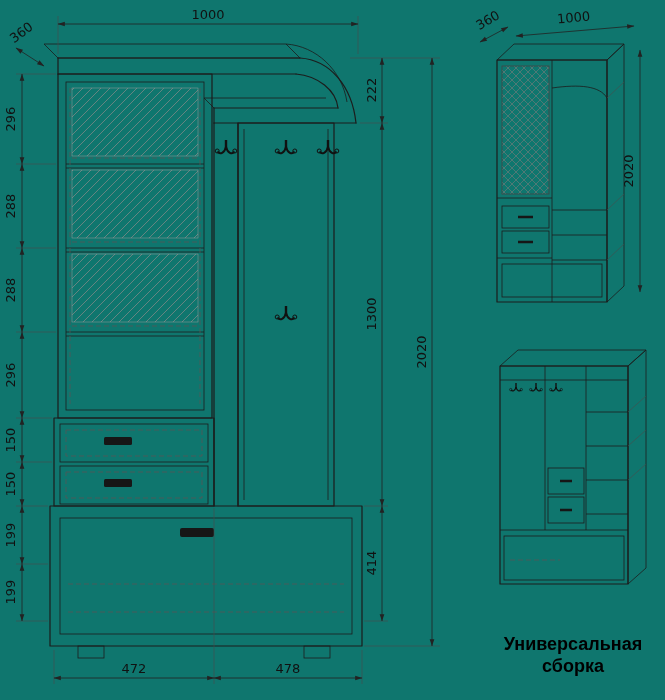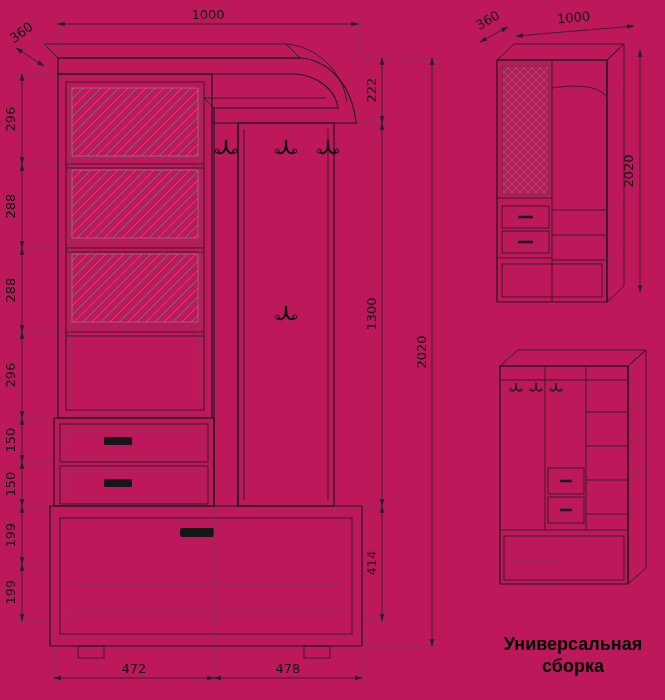--- a/index.html
+++ b/index.html
@@ -1,17 +1,17 @@
 <!DOCTYPE html>
 <html><head>
 <meta charset="utf-8">
 <style>
   html,body{margin:0;padding:0;background:#ffffff;}
   body{width:665px;height:700px;overflow:hidden;}
-  #drawing-wrap{width:665px;height:700px;background:#be185d;}
+  #drawing-wrap{width:665px;height:700px;background:#0f766e;}
   svg{display:block;}
   .ln{stroke:#1c1c1c;stroke-width:1.2;fill:none;stroke-linejoin:round;stroke-linecap:round;}
   .ln2{stroke:#1c1c1c;stroke-width:0.8;fill:none;}
   .dash{stroke:#555;stroke-width:0.8;fill:none;stroke-dasharray:5 3;}
   .ext{stroke:#4a4a4a;stroke-width:0.6;fill:none;}
   .dimline{stroke:#222;stroke-width:0.8;fill:none;marker-start:url(#ah);marker-end:url(#ah);}
   .dimtxt{font-family:"DejaVu Sans",sans-serif;font-size:13px;fill:#111;}
   .fillk{fill:#161616;stroke:none;}
   .hook{stroke:#111;fill:none;}
   .caption-line{font-family:"Liberation Sans",sans-serif;font-size:18px;font-weight:700;fill:#000;}

